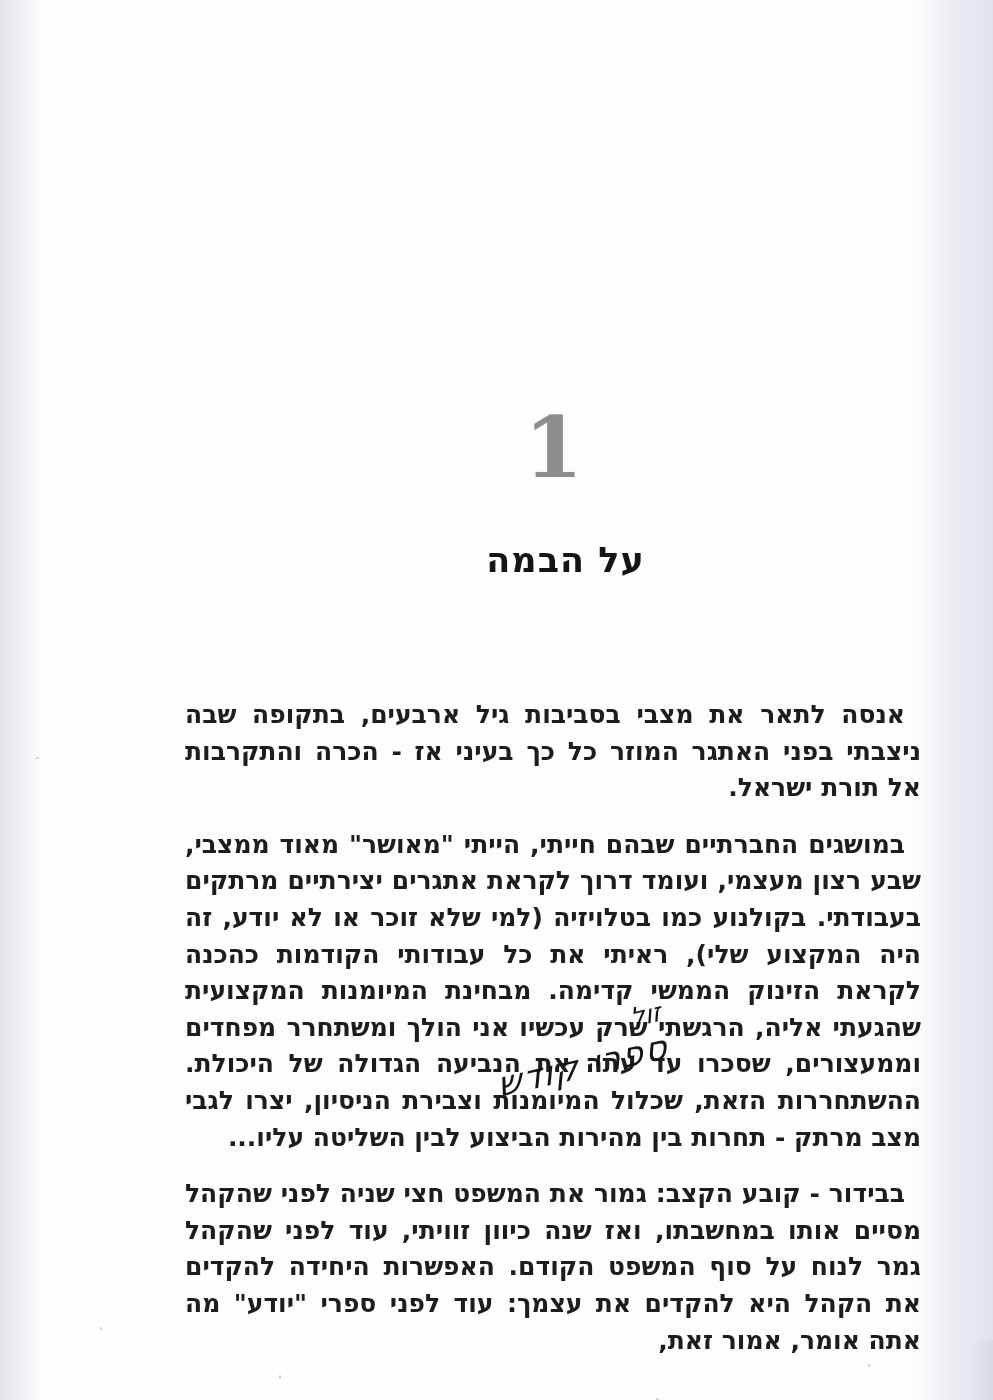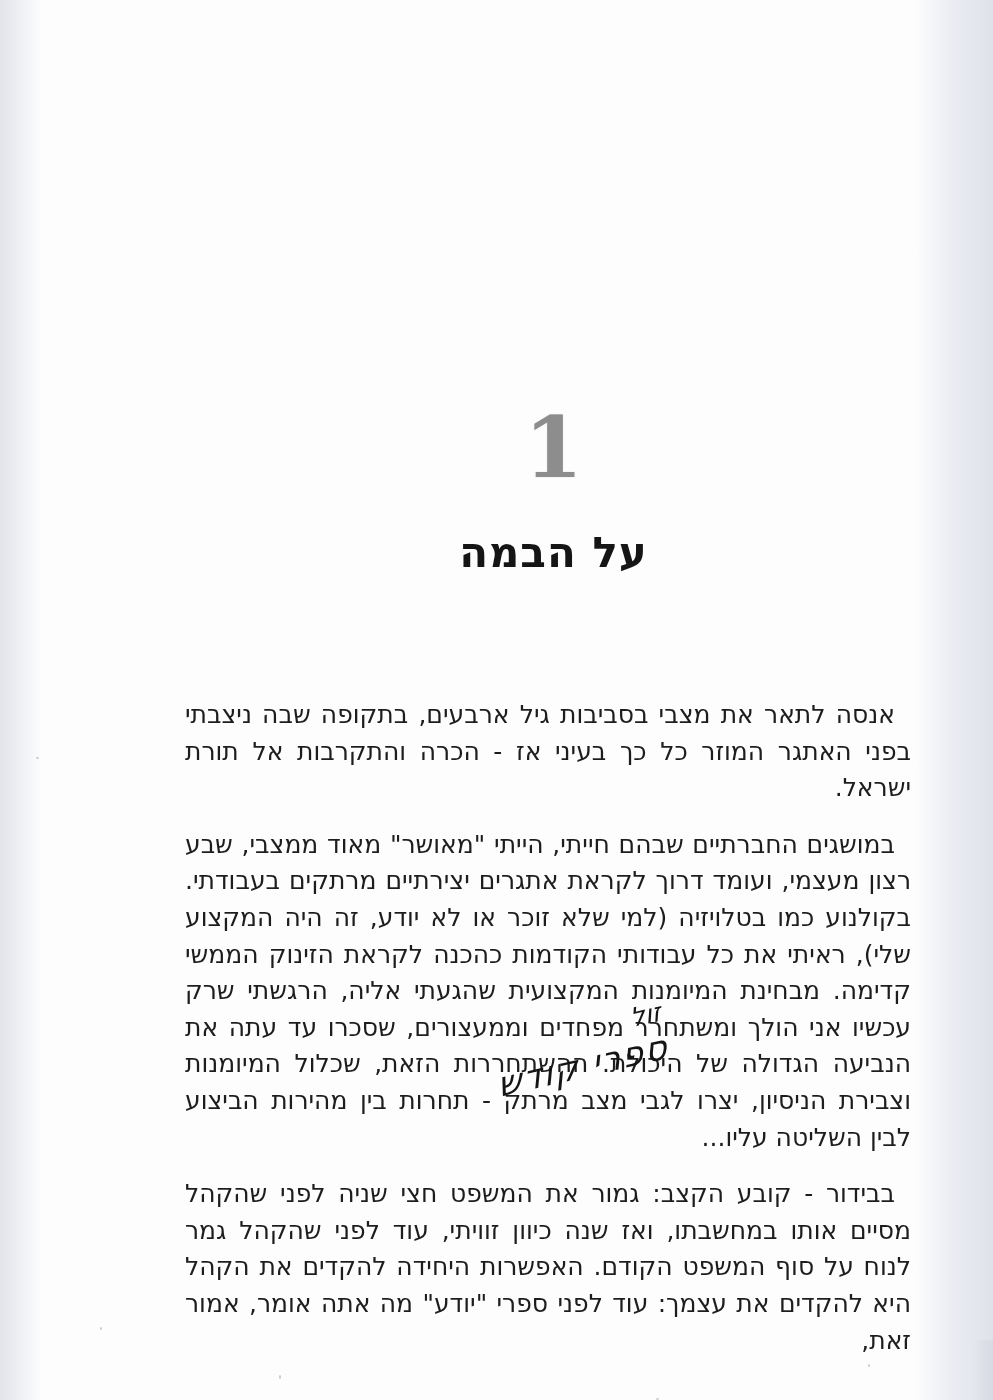--- a/index.html
+++ b/index.html
@@ -28,33 +28,33 @@
   .chapter-number{
     position:absolute;top:406px;left:185px;width:737px;
     text-align:center;
     font-family:"DejaVu Serif", serif;
     font-weight:bold;
     font-size:84px;line-height:1;
     color:#8d8d8d;
     text-shadow:0 0 1px rgba(141,141,141,.6);
   }
   .chapter-title{
-    position:absolute;top:528px;left:185px;width:737px;margin:0;
+    position:absolute;top:528px;left:185px;width:737px;margin:12px;
     direction:rtl;text-align:center;
-    font-size:42px;font-weight:bold;color:#151515;
+    font-size:35px;font-weight:bold;color:#151515;
     letter-spacing:1px;
   }
   .body-text{
     position:absolute;top:697px;right:71px;width:737px;
     direction:rtl;
     text-align:justify;
     font-size:25px;line-height:36.6px;
     color:#1d1d1d;
   }
-  .body-text p{margin:0 11px 20px 0;text-indent:16px;}
+  .body-text p{margin:0 1px 20px 0;text-indent:16px;font-weight:bold;}
   .handwriting{
     position:absolute;left:436px;top:1022px;width:232px;
     direction:rtl;
     transform:rotate(-13deg);
     transform-origin:center center;
     color:#141414;
     font-style:italic;
     pointer-events:none;
   }
   .handwriting .hw-line1{

